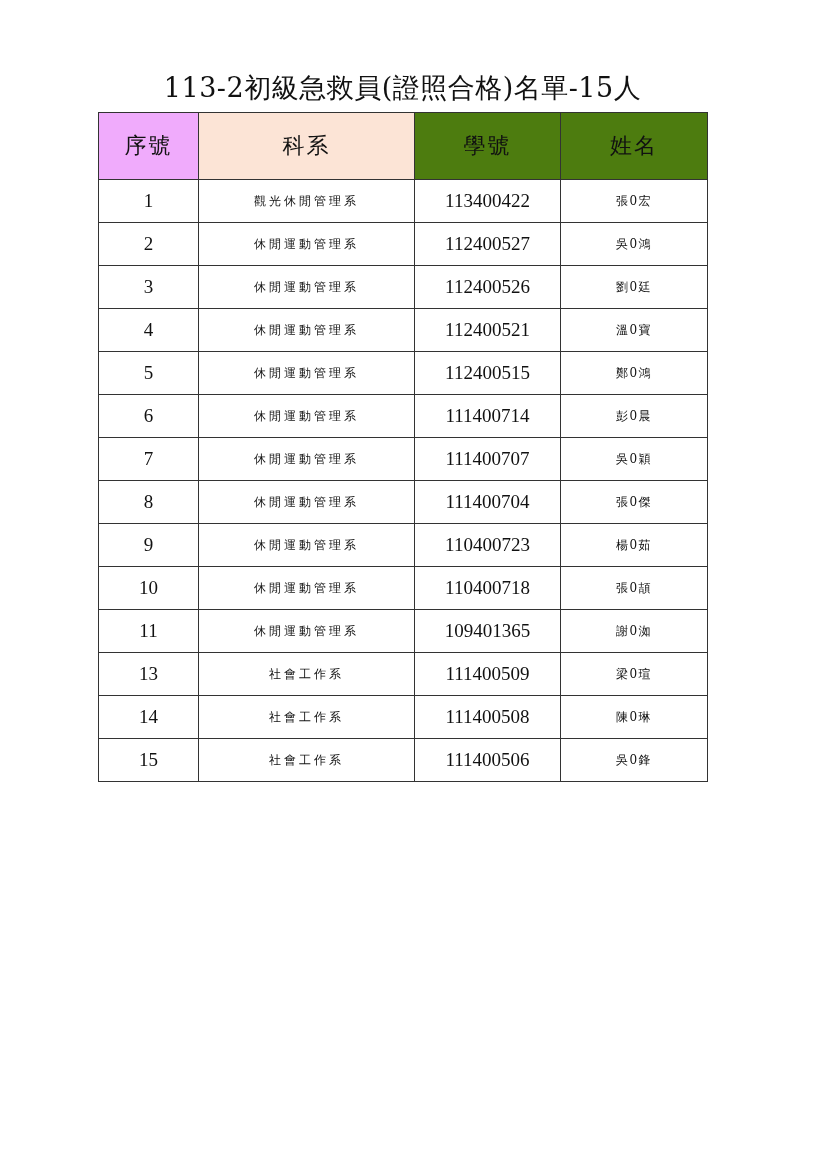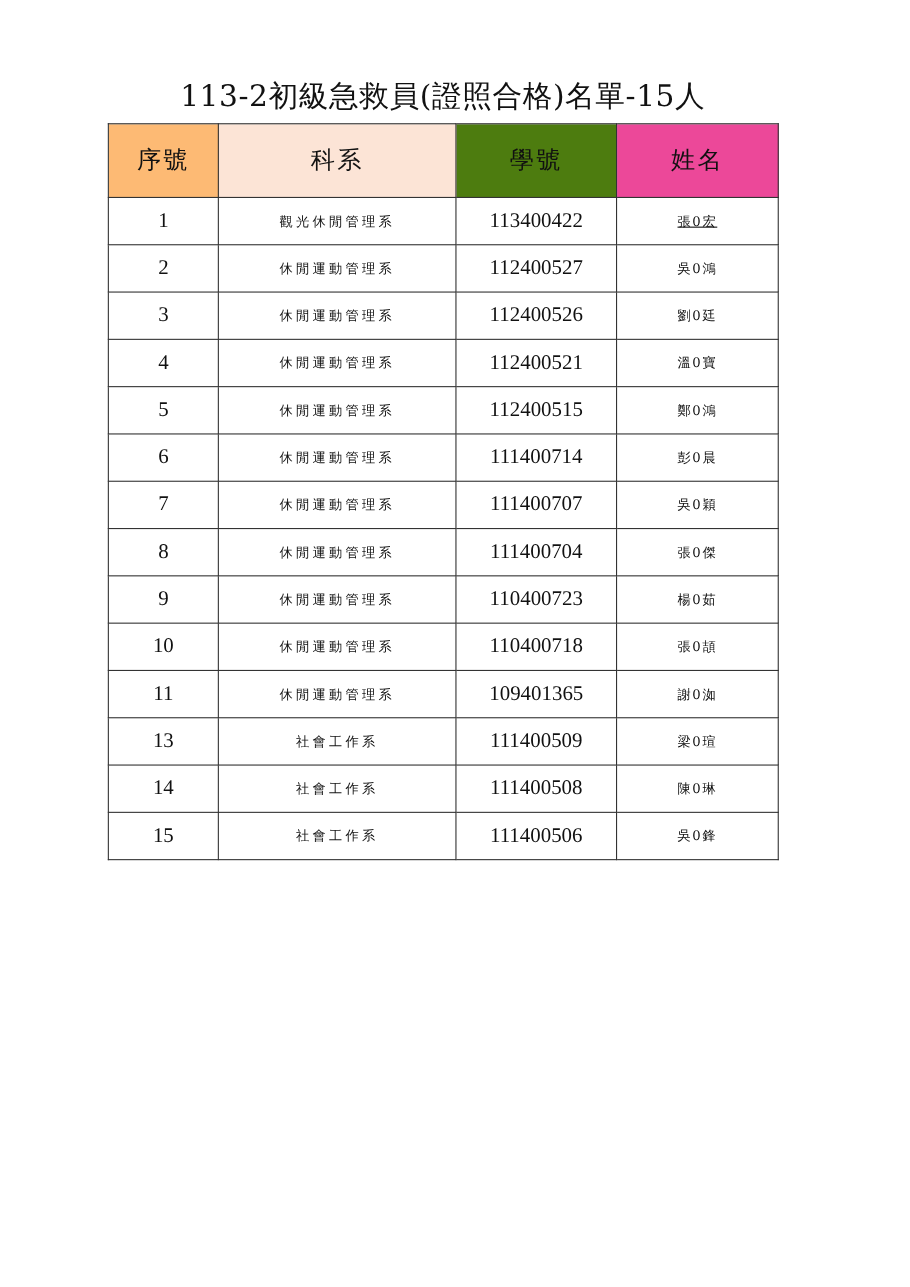--- a/index.html
+++ b/index.html
@@ -72,32 +72,32 @@
 
 <table class="roster">
   <colgroup>
     <col class="c1">
       <col class="c2">
       <col class="c3">
       <col class="c4">
   </colgroup>
   <thead>
     <tr>
-      <th style="background: #fdba74; border-color: rgb(51, 51, 51);">序號</th>
+      <th style="background: #f0abfc; border-color: rgb(51, 51, 51);">序號</th>
       <th style="background: rgb(252, 228, 214); border-color: rgb(51, 51, 51);">科系</th>
       <th style="background: #4d7c0f; border-color: rgb(51, 51, 51);">學號</th>
-      <th style="background: #ec4899; border-color: rgb(51, 51, 51);">姓名</th>
+      <th style="background: #4d7c0f; border-color: rgb(51, 51, 51);">姓名</th>
     </tr>
   </thead>
   <tbody id="roster-body">
     <tr>
         <td class="num" style="border-color: rgb(51, 51, 51);">1</td>
         <td class="dept" style="border-color: rgb(51, 51, 51);">觀光休閒管理系</td>
         <td class="num" style="border-color: rgb(51, 51, 51);">113400422</td>
-        <td style="border-color: rgb(51, 51, 51); text-decoration: underline;">張0宏</td>
+        <td style="border-color: rgb(51, 51, 51);">張0宏</td>
       </tr>
     <tr>
         <td class="num" style="border-color: rgb(51, 51, 51);">2</td>
         <td class="dept" style="border-color: rgb(51, 51, 51);">休閒運動管理系</td>
         <td class="num" style="border-color: rgb(51, 51, 51);">112400527</td>
         <td style="border-color: rgb(51, 51, 51);">吳0鴻</td>
       </tr>
     <tr>
         <td class="num" style="border-color: rgb(51, 51, 51);">3</td>
         <td class="dept" style="border-color: rgb(51, 51, 51);">休閒運動管理系</td>

